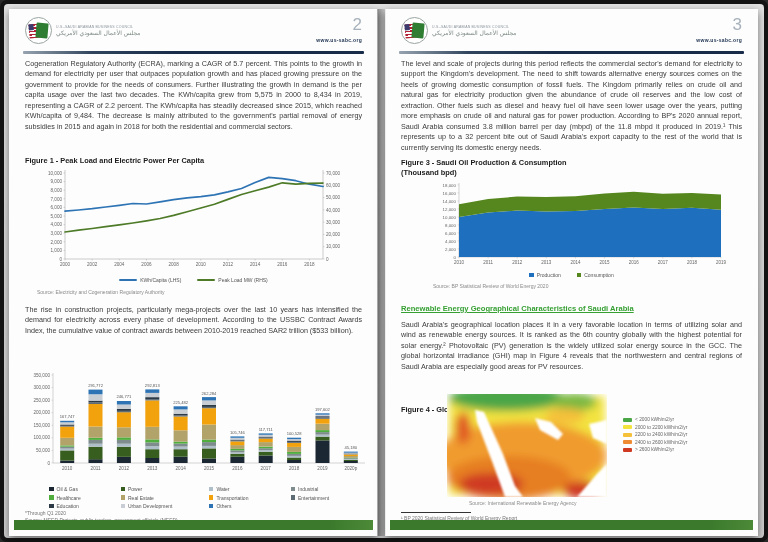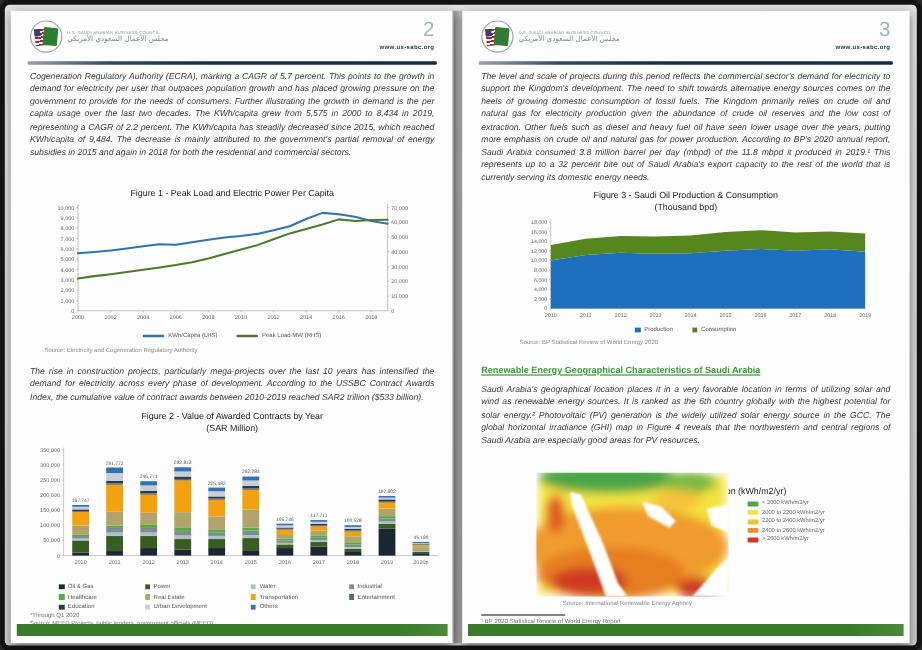--- a/index.html
+++ b/index.html
@@ -14,22 +14,22 @@
   .hdr-site{position:absolute;top:28px;right:16px;font-size:5px;font-weight:bold;color:#1d3250;letter-spacing:.3px;}
   .hdr-rule{position:absolute;top:42px;left:14px;right:14px;height:3px;background:linear-gradient(90deg,#97a3af 0%,#31465e 20%,#182c49 45%,#182c49 100%);border-radius:1px;}
   .logo{position:absolute;top:8px;left:16px;display:flex;align-items:center;gap:4px;}
   .logo-circle{position:relative;width:27px;height:27px;border-radius:50%;border:1px solid #9aa5a0;background:#fff;overflow:hidden;}
   .logo-flag{position:absolute;left:3px;top:6px;width:11px;height:14px;background:repeating-linear-gradient(180deg,#b22234 0 1.6px,#fff 1.6px 3.2px);transform:rotate(-6deg);}
   .logo-flag::after{content:"";position:absolute;left:0;top:0;width:5px;height:6px;background:#3c3b6e;}
   .logo-green{position:absolute;right:3px;top:5px;width:12px;height:15px;background:#2f7d32;transform:rotate(5deg);border-radius:1px;}
   .logo-txt{display:flex;flex-direction:column;line-height:1.2;}
   .logo-en{font-size:3.5px;color:#8a949c;letter-spacing:.2px;}
   .logo-ar{font-family:"DejaVu Sans",sans-serif;font-size:6px;color:#7d8a84;}
-  .para{position:absolute;left:16px;right:16px;font-size:7.2px;line-height:1.45;color:#3b3b3b;text-align:justify;font-style:italic;}
-  .fig-title{position:absolute;left:16px;right:16px;text-align:center;font-size:7.4px;font-weight:normal;color:#1c1c1c;line-height:1.3;}
+  .para{position:absolute;left:16px;right:16px;font-size:7.2px;line-height:1.45;color:#3b3b3b;text-align:justify;}
+  .fig-title{position:absolute;left:16px;right:16px;font-size:7.4px;font-weight:bold;color:#1c1c1c;line-height:1.3;}
   .green-heading{position:absolute;left:16px;right:16px;font-size:7.6px;font-weight:bold;color:#36a033;text-decoration:underline;}
   .chart-host{position:absolute;}
   .legend-row{position:absolute;display:flex;justify-content:center;gap:16px;align-items:center;}
   .lg-item{display:flex;align-items:center;gap:3px;}
   .lg-line{width:18px;height:2px;border-radius:1px;}
   .lg-sq{width:4.5px;height:4.5px;}
   .lg-txt{font-size:5px;color:#555;}
   .src{position:absolute;font-size:5px;color:#8a8a8a;}
   .fig2-legend{position:absolute;left:40px;right:20px;display:grid;grid-template-columns:1fr 1.25fr 1.15fr 1fr;row-gap:2.5px;column-gap:4px;}
   .fn{position:absolute;font-size:5px;color:#777;line-height:1.4;}
@@ -138,24 +138,20 @@
         </div>
         <div class="lg-item">
           <span class="lg-line" style="background: rgb(78, 123, 40);"></span>
           <span class="lg-txt">Peak Load MW (RHS)</span>
         </div>
       </div>
     <div class="src" style="top:280px;left:28px;">Source: Electricity and Cogeneration Regulatory Authority</div>
 
     <div class="para" style="top:296px;">The rise in construction projects, particularly mega-projects over the last 10 years has intensified the demand for electricity across every phase of development. According to the USSBC Contract Awards Index, the cumulative value of contract awards between 2010-2019 reached SAR2 trillion ($533 billion).</div>
 
-    <div class="fig-title" style="top:333px;">
-      <span>Figure 2 - Value of Awarded Contracts by Year</span><br>
-      <span>(SAR Million)</span>
-    </div>
     <div class="chart-host" style="top:352px;left:8px;"><svg width="354" height="124" viewBox="0 0 354 124">
           <text x="33" y="103.6" font-size="4.6" text-anchor="end" fill="#666">0</text>
           <line x1="34.5" y1="102" x2="36" y2="102" stroke="#aaa" stroke-width="0.4"></line>
           <text x="33" y="91.02857142857142" font-size="4.6" text-anchor="end" fill="#666">50,000</text>
           <line x1="34.5" y1="89.42857142857143" x2="36" y2="89.42857142857143" stroke="#aaa" stroke-width="0.4"></line>
           <text x="33" y="78.45714285714286" font-size="4.6" text-anchor="end" fill="#666">100,000</text>
           <line x1="34.5" y1="76.85714285714286" x2="36" y2="76.85714285714286" stroke="#aaa" stroke-width="0.4"></line>
           <text x="33" y="65.88571428571427" font-size="4.6" text-anchor="end" fill="#666">150,000</text>
           <line x1="34.5" y1="64.28571428571428" x2="36" y2="64.28571428571428" stroke="#aaa" stroke-width="0.4"></line>
           <text x="33" y="53.31428571428572" font-size="4.6" text-anchor="end" fill="#666">200,000</text>

